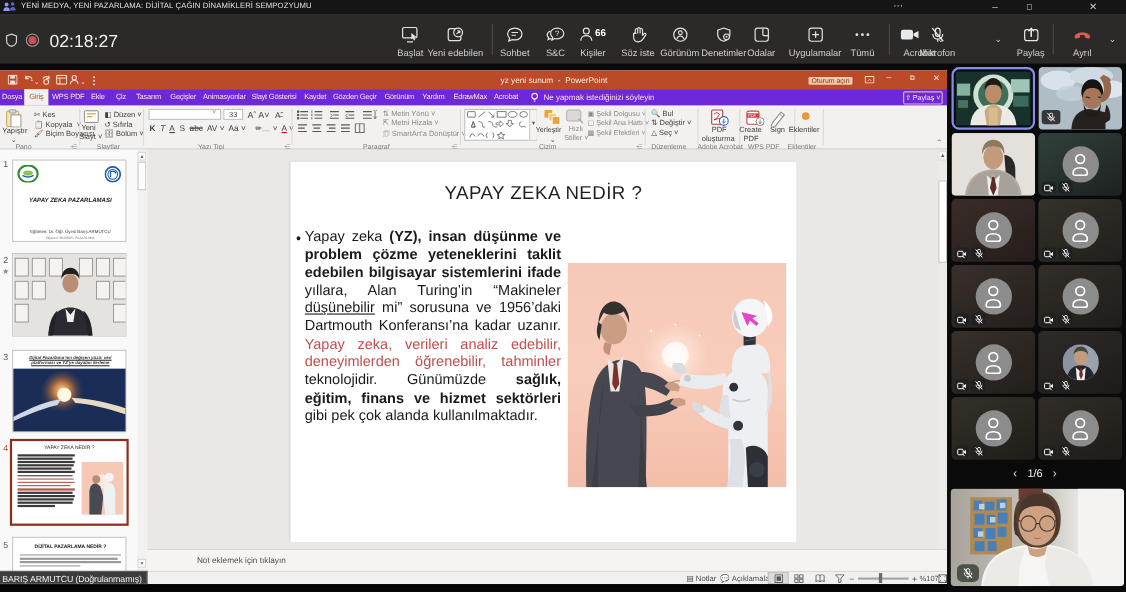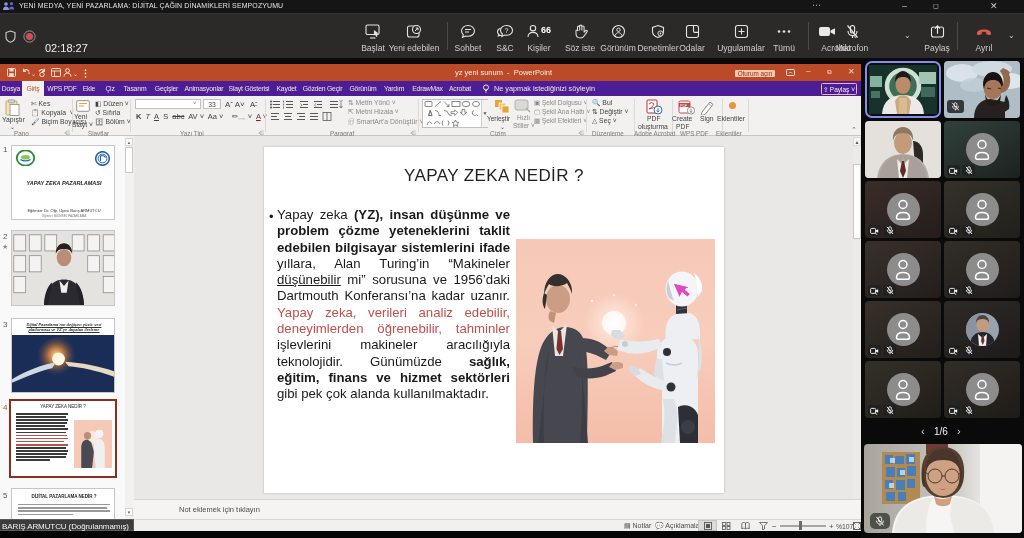--- a/index.html
+++ b/index.html
@@ -14,21 +14,21 @@
 
   
   #teamsbar { left:0; top:13px; width:1024px; height:45px; background:#2b2a29; border-top:1px solid #333; }
   .tbtn { position:absolute; text-align:center; color:#d6d6d6; }
   .tbtn .lbl { font-size:8.5px; color:#cfcfcf; display:block; margin-top:4px; white-space:nowrap; }
   .tsep { position:absolute; top:8px; width:1px; height:28px; background:#4a4a4a; }
 
   
   #ppt { left:0; top:64px; width:861px; height:467px; background:#f2f1f0; }
   #ppt-title { left:0; top:0; width:861px; height:17px; background:#bb4b28; }
-  #ppt-tabs { left:0; top:17px; width:861px; height:15px; background:#4c1d95; }
+  #ppt-tabs { left:0; top:17px; width:861px; height:15px; background:#6d28d9; }
   .ptab { position:absolute; top:0; height:15px; line-height:15px; color:#fbe3d8; font-size:6.8px; letter-spacing:-0.2px; text-align:center; white-space:nowrap; overflow:hidden; }
   .ptab.active { background:#f2f1f0; color:#c1502c; }
   #ribbon { left:0; top:32px; width:861px; height:40px; background:#f2f1f0; border-bottom:1px solid #c9c7c5; }
   .rsep { position:absolute; top:3px; width:1px; height:33px; background:#dcdad8; }
   .rlbl { position:absolute; font-size:6.3px; color:#7a7876; text-align:center; top:34px; white-space:nowrap; }
   .ritem { position:absolute; font-size:6.8px; color:#434240; white-space:nowrap; }
 
   
   #thumbs { left:0; top:72px; width:133px; height:383px; background:#f9f9f9; overflow:hidden; }
   #slidearea { left:134px; top:72px; width:719px; height:363px; background:#e9e8e7; }
@@ -68,21 +68,21 @@
 
   <div id="teamsbar" class="abs">
 
     <svg class="abs" style="left:5px;top:16px" width="11" height="13" viewBox="0 0 11 13">
       <path d="M5.5 1 L10 2.6 V7 c0 2.8-2 4.4-4.5 5.2 C3 11.4 1 9.8 1 7 V2.6 Z" fill="none" stroke="#cfcfcf" stroke-width="1.1"></path>
     </svg>
     <svg class="abs" style="left:23px;top:16px" width="13" height="13" viewBox="0 0 13 13">
       <circle cx="6.5" cy="6.5" r="5.6" fill="none" stroke="#9b9b9b" stroke-width="1"></circle>
       <circle cx="6.5" cy="6.5" r="3.6" fill="#d34e4e"></circle>
     </svg>
-    <span class="abs" style="left:45px;top:28px;font-size:11px;color:#efefef;">02:18:27</span>
+    <span class="abs" style="left:45px;top:16px;font-size:16px;color:#efefef;">02:18:27</span>
 
     <div class="tbtn" style="left:352px;top:10px;width:42px;">
       <svg width="17" height="15" viewBox="0 0 17 15" style="margin:0 auto">
         <rect x="1" y="1" width="13" height="9.5" rx="1.4" fill="none" stroke="#e3e3e3" stroke-width="1.1"></rect>
         <path d="M5 14 h5.5" stroke="#e3e3e3" stroke-width="1.1"></path>
         <path d="M9 6 l4.5 3.6 -2 .3 1 2.4 -1.3.6 -1-2.4 -1.4 1.4z" fill="#e3e3e3"></path>
       </svg>
       <span class="lbl">Başlat</span>
     </div>
 
@@ -561,21 +561,20 @@
       <div class="abs" style="left:5px;top:62px;font-size:13px;color:#1a1a1a;">•</div>
       <div id="body" class="abs" style="left:13px;top:60px;width:233px;font-size:13.2px;line-height:16.3px;color:#1a1a1a;">
         <div class="jl">Yapay zeka <b>(YZ), insan düşünme ve</b></div>
         <div class="jl"><b>problem çözme yeteneklerini taklit</b></div>
         <div class="jl"><b>edebilen bilgisayar sistemlerini ifade</b></div>
         <div class="jl">yıllara, Alan Turing’in “Makineler</div>
         <div class="jl"><u>düşünebilir</u> mi” sorusuna ve 1956’daki</div>
         <div class="jl">Dartmouth Konferansı’na kadar uzanır.</div>
         <div class="jl rd">Yapay zeka, verileri analiz edebilir,</div>
         <div class="jl rd">deneyimlerden öğrenebilir, tahminler</div>
-        <div class="jl">işlevlerini makineler aracılığıyla</div>
         <div class="jl">teknolojidir. Günümüzde <b>sağlık,</b></div>
         <div class="jl"><b>eğitim, finans ve hizmet sektörleri</b></div>
         <div>gibi pek çok alanda kullanılmaktadır.</div>
       </div>
 
       <svg class="abs" style="left:252px;top:92px" width="199" height="204" viewBox="0 0 199 204">
         <defs>
           <linearGradient id="sal" x1="0" y1="0" x2="0" y2="1">
             <stop offset="0" stop-color="#f6c8b8"></stop>
               <stop offset="0.5" stop-color="#f8cdbb"></stop>

